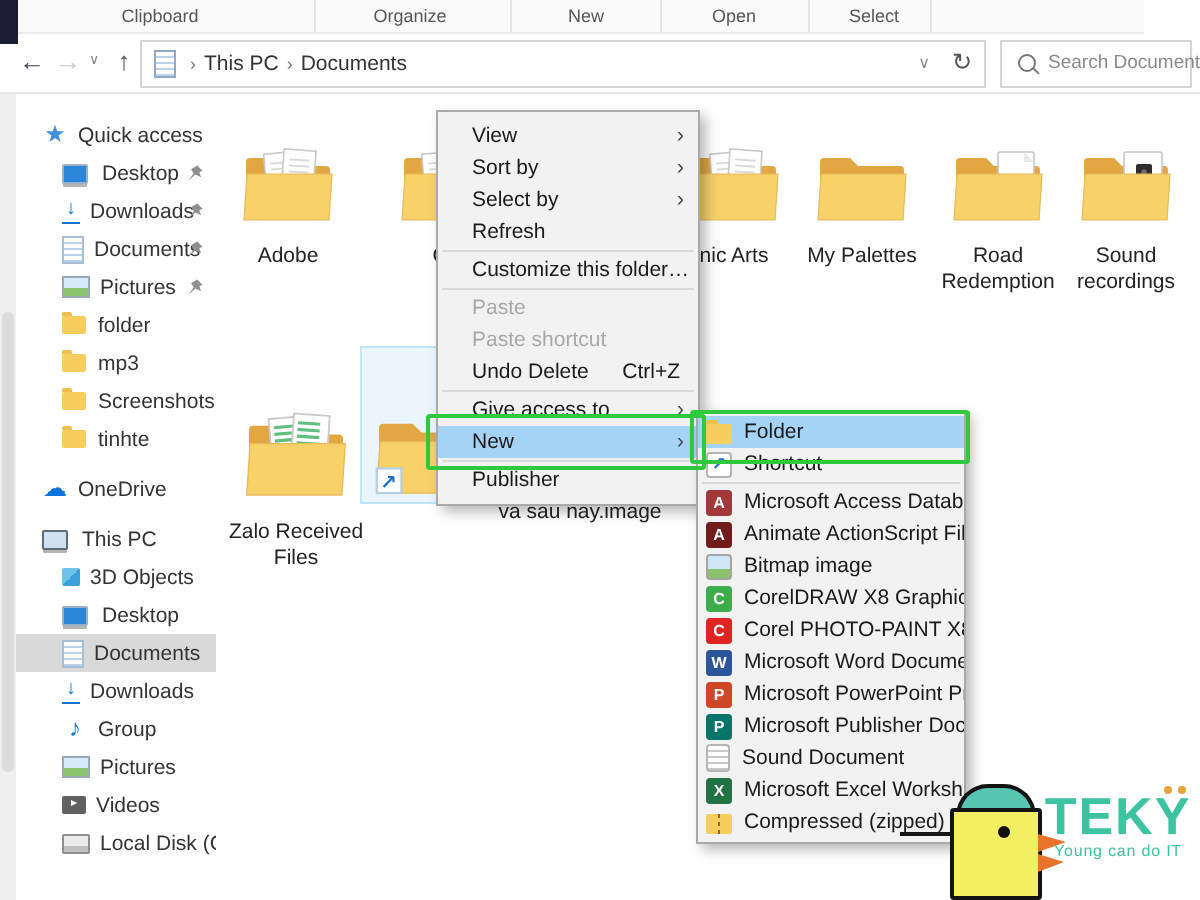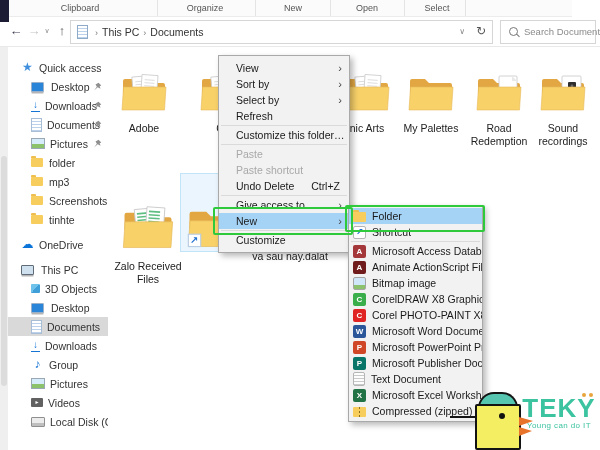--- a/index.html
+++ b/index.html
@@ -396,21 +396,21 @@
       </div>
   </div>
     <div class="tile t8 row2">
     <div class="tile-icon">
         <svg width="44" height="36" viewBox="0 0 50 42">
           <rect x="15" y="3" width="22" height="30" fill="#fff" stroke="#c6c6c6"></rect>
           <rect x="11" y="12" width="13" height="13" fill="#2b579a"></rect>
           <text x="14" y="22" font-size="9" fill="#fff" font-weight="bold">W</text>
         </svg>
       </div>
-    <div class="tile-label">va sau nay.dalat</div>
+    <div class="tile-label">va sau nay.image</div>
   </div>
   </main>
 
 <div id="ctxmenu">
     <div class="mitem">
     <span class="mlabel">View</span>
     
     <span class="marrow">›</span>
   </div>
     <div class="mitem">
@@ -456,21 +456,21 @@
     
     <span class="marrow">›</span>
   </div>
     <div class="mitem hl">
     <span class="mlabel">New</span>
     
     <span class="marrow">›</span>
   </div>
     <div class="msep"></div>
     <div class="mitem">
-    <span class="mlabel">Customize</span>
+    <span class="mlabel">Publisher</span>
     
     
   </div>
   </div>
 <div id="submenu">
     <div class="smitem hl">
     <span class="smi smi-folder-small"></span>
     <span class="smlabel">Folder</span>
   </div>
     <div class="smitem">
@@ -505,21 +505,21 @@
     <div class="smitem">
     <span class="smi smi-powerpoint">P</span>
     <span class="smlabel">Microsoft PowerPoint Presentation</span>
   </div>
     <div class="smitem">
     <span class="smi smi-publisher">P</span>
     <span class="smlabel">Microsoft Publisher Document</span>
   </div>
     <div class="smitem">
     <span class="smi smi-textdoc"></span>
-    <span class="smlabel">Text Document</span>
+    <span class="smlabel">Sound Document</span>
   </div>
     <div class="smitem">
     <span class="smi smi-excel">X</span>
     <span class="smlabel">Microsoft Excel Worksheet</span>
   </div>
     <div class="smitem">
     <span class="smi smi-zip"></span>
     <span class="smlabel">Compressed (zipped) Folder</span>
   </div>
   </div>

